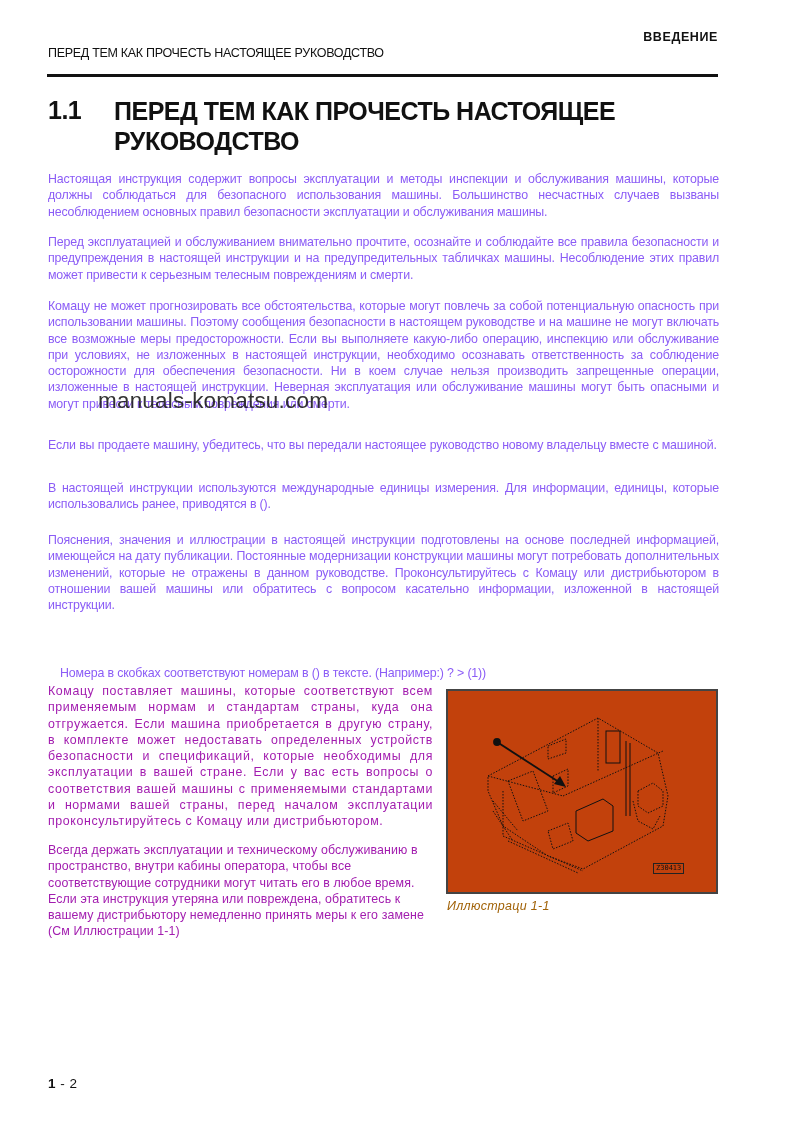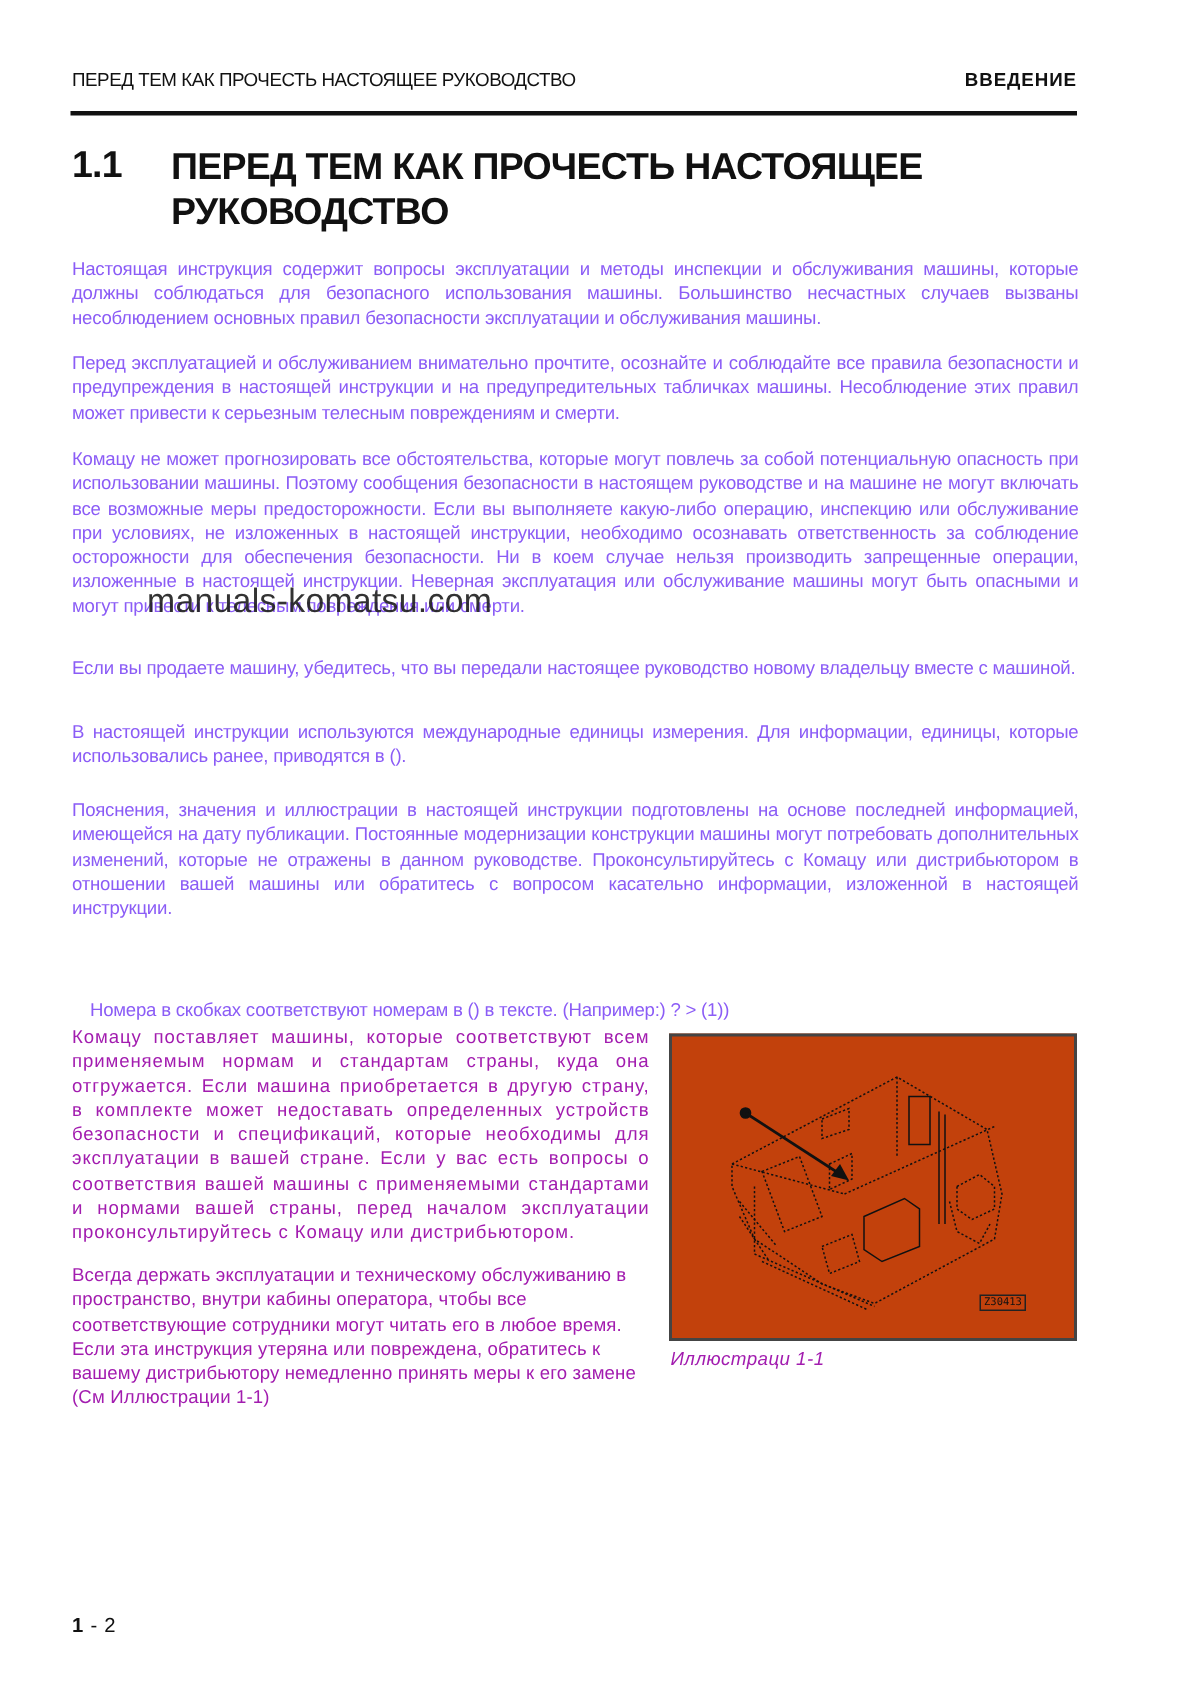--- a/index.html
+++ b/index.html
@@ -1,29 +1,29 @@
 <!DOCTYPE html>
 <html><head>
 <meta charset="utf-8">
 <style>
   html, body { margin: 0; padding: 0; background: #ffffff; }
   body { width: 793px; height: 1123px; position: relative; overflow: hidden;
          font-family: "Liberation Sans", "DejaVu Sans", sans-serif; color: #111; }
   .abs { position: absolute; }
   .hdr-left { left: 48px; top: 46px; font-size: 12.5px; letter-spacing: -0.3px; color: #111; }
-  .hdr-right { left: 640px; top: 46px; width: 78px; text-align: right; font-size: 12.5px; font-weight: bold; letter-spacing: 0.6px; }
+  .hdr-right { left: 640px; top: 30px; width: 78px; text-align: right; font-size: 12.5px; font-weight: bold; letter-spacing: 0.6px; }
   .hdr-rule { left: 47px; top: 74px; width: 671px; height: 3px; background: #111; }
   .sec-num { left: 48px; top: 96px; font-size: 25px; font-weight: bold; letter-spacing: -0.5px; }
   .sec-title { left: 114px; top: 96px; width: 560px; font-size: 25px; font-weight: bold; line-height: 30px; letter-spacing: -0.5px; }
   .para { left: 48px; width: 671px; font-size: 12.4px; line-height: 16.3px; text-align: justify; letter-spacing: -0.15px; color: #8b5cf6; }
   .para-narrow { left: 48px; width: 385px; font-size: 12.4px; line-height: 16.3px; text-align: justify; letter-spacing: 0.1px; color: #a21caf; }
   .para-left { text-align: left; }
   .figure-box { left: 446px; top: 689px; width: 268px; height: 201px; border: 2px solid #444; background: #c2410c; }
   .fig-code { left: 205px; top: 172px; font-size: 7px; border: 1px solid #222; padding: 0 2px; line-height: 9px; font-family: "DejaVu Sans Mono", monospace; }
-  .fig-caption { left: 447px; top: 899px; font-size: 12.5px; font-style: italic; color: #a21caf; letter-spacing: 0.3px; }
+  .fig-caption { left: 447px; top: 899px; font-size: 12.5px; font-style: italic; color: #a16207; letter-spacing: 0.3px; }
   .watermark { left: 98px; top: 388px; font-size: 22.5px; color: #222; opacity: 0.92; letter-spacing: 0.2px; }
   .page-num { left: 48px; top: 1076px; font-size: 13.5px; font-weight: bold; letter-spacing: 0.5px; }
   .page-num span.light { font-weight: normal; }
   svg { display: block; }
 </style>
 </head>
 <body>
 
 <div class="abs hdr-left">ПЕРЕД ТЕМ КАК ПРОЧЕСТЬ НАСТОЯЩЕЕ РУКОВОДСТВО</div>
 <div class="abs hdr-right">ВВЕДЕНИЕ</div>

